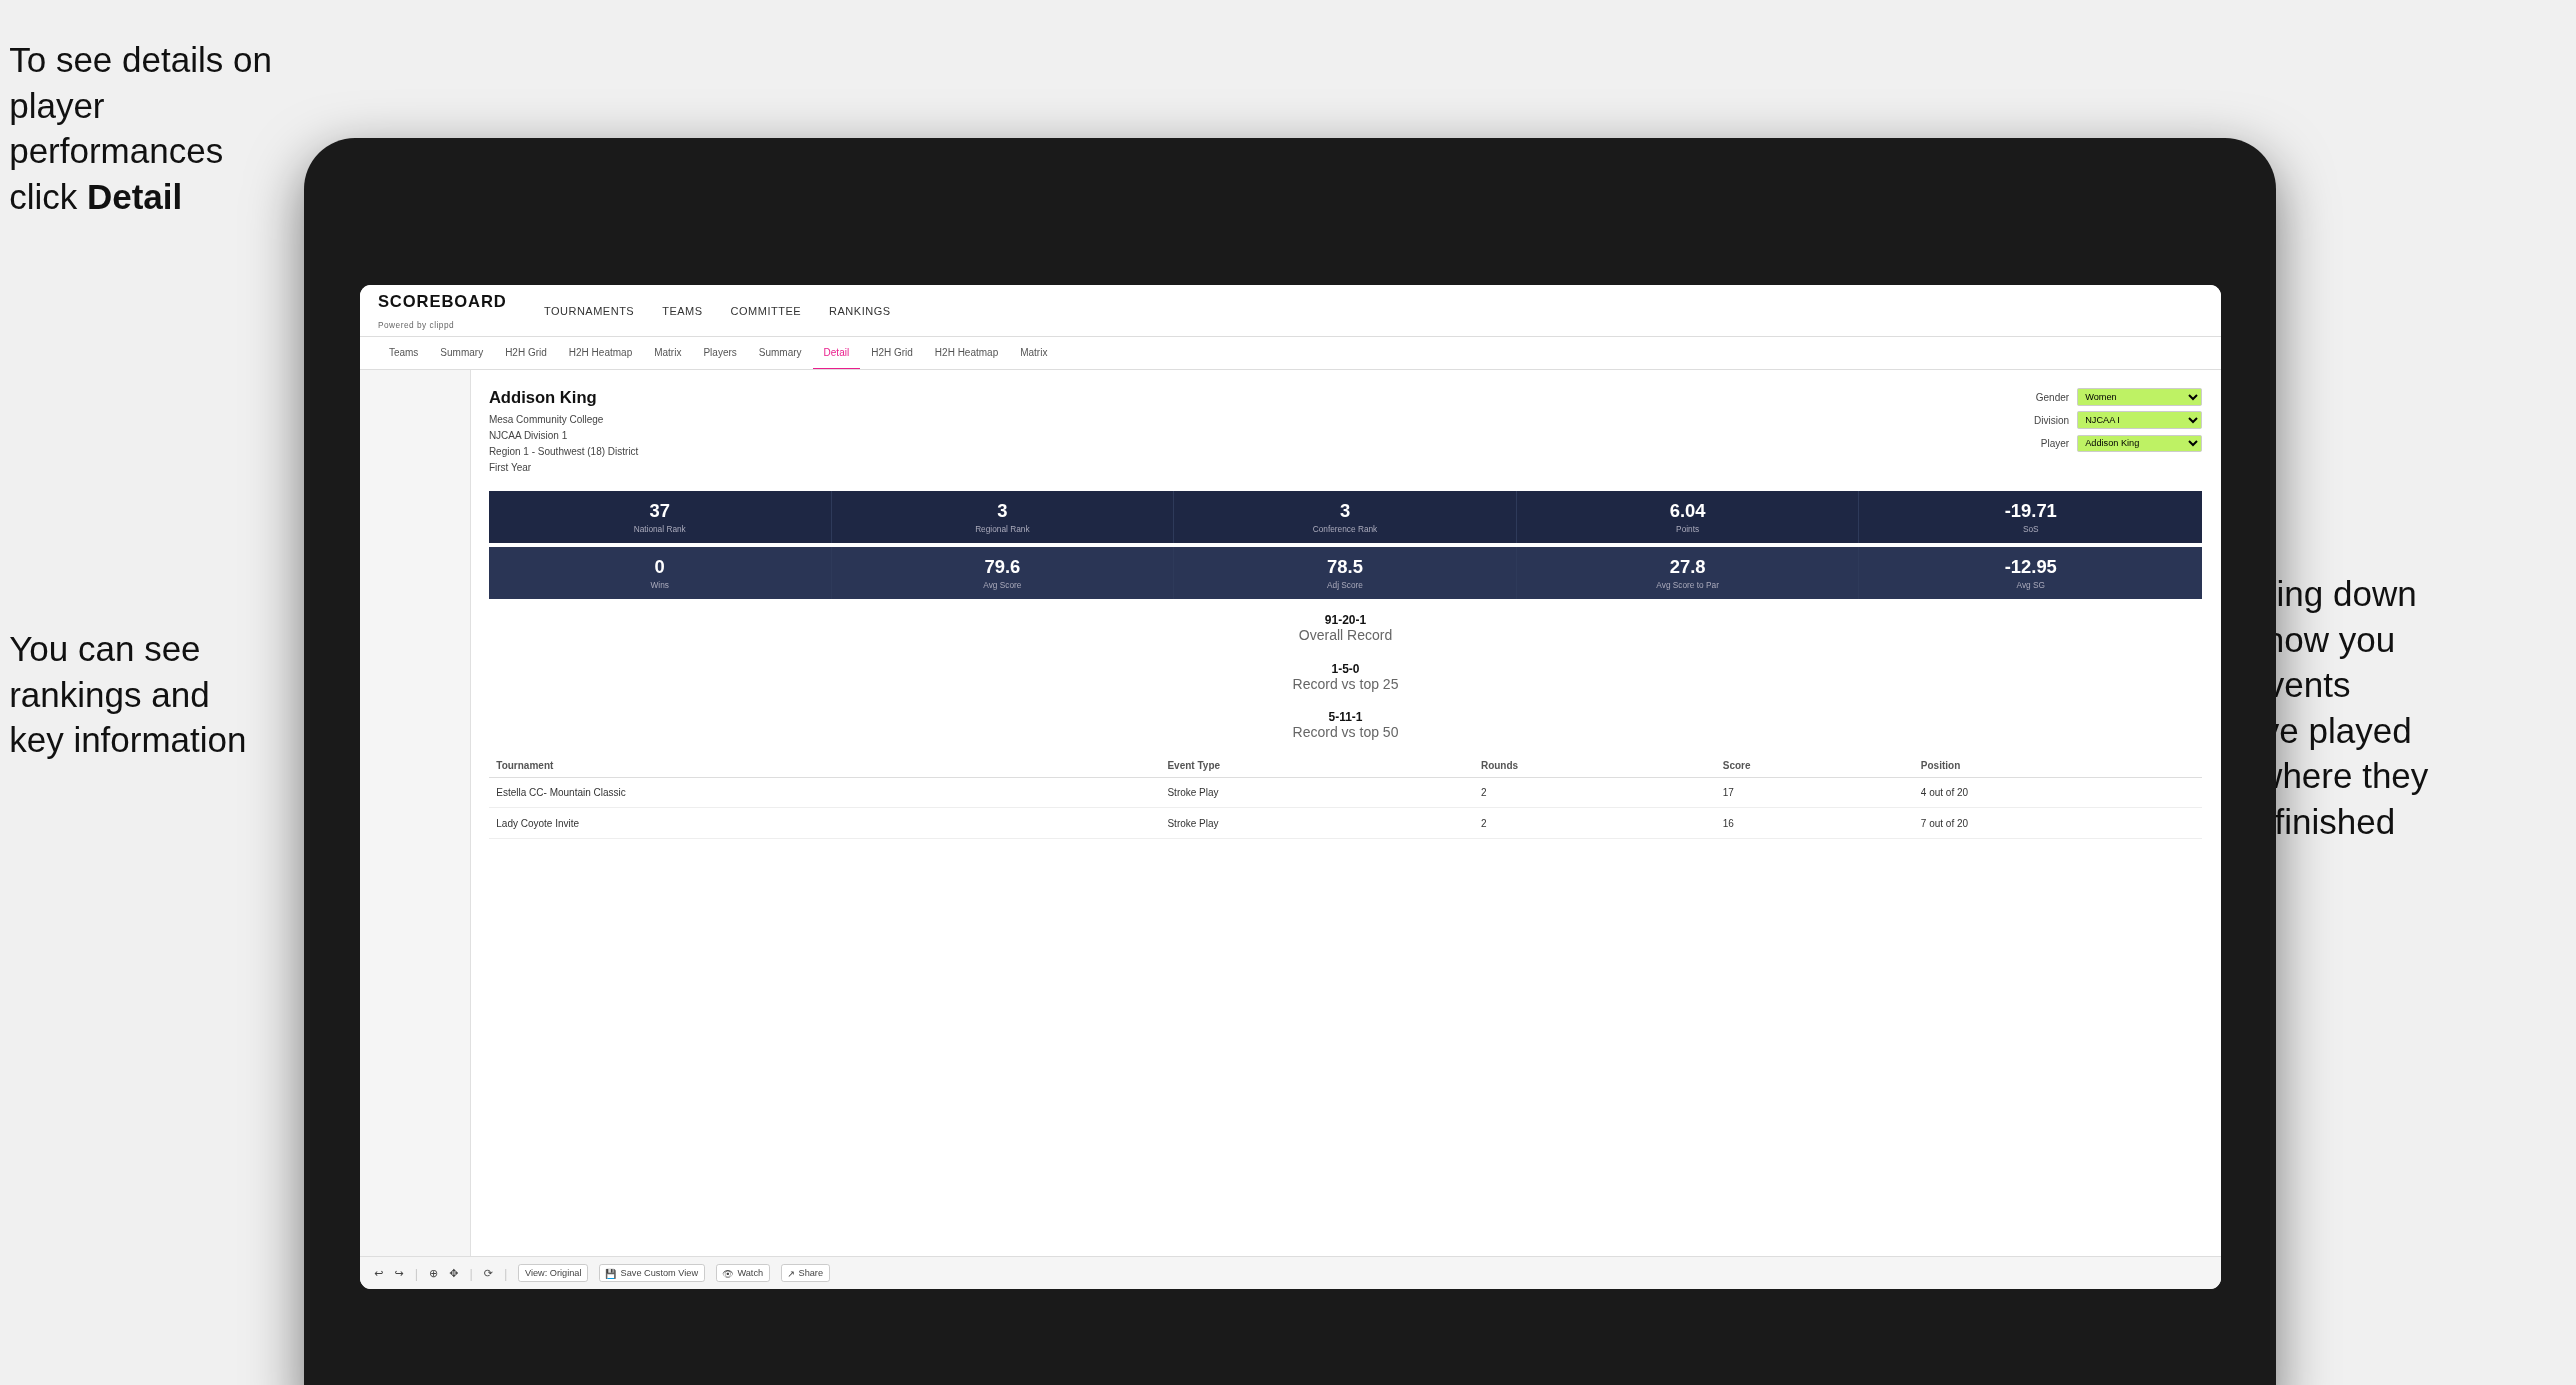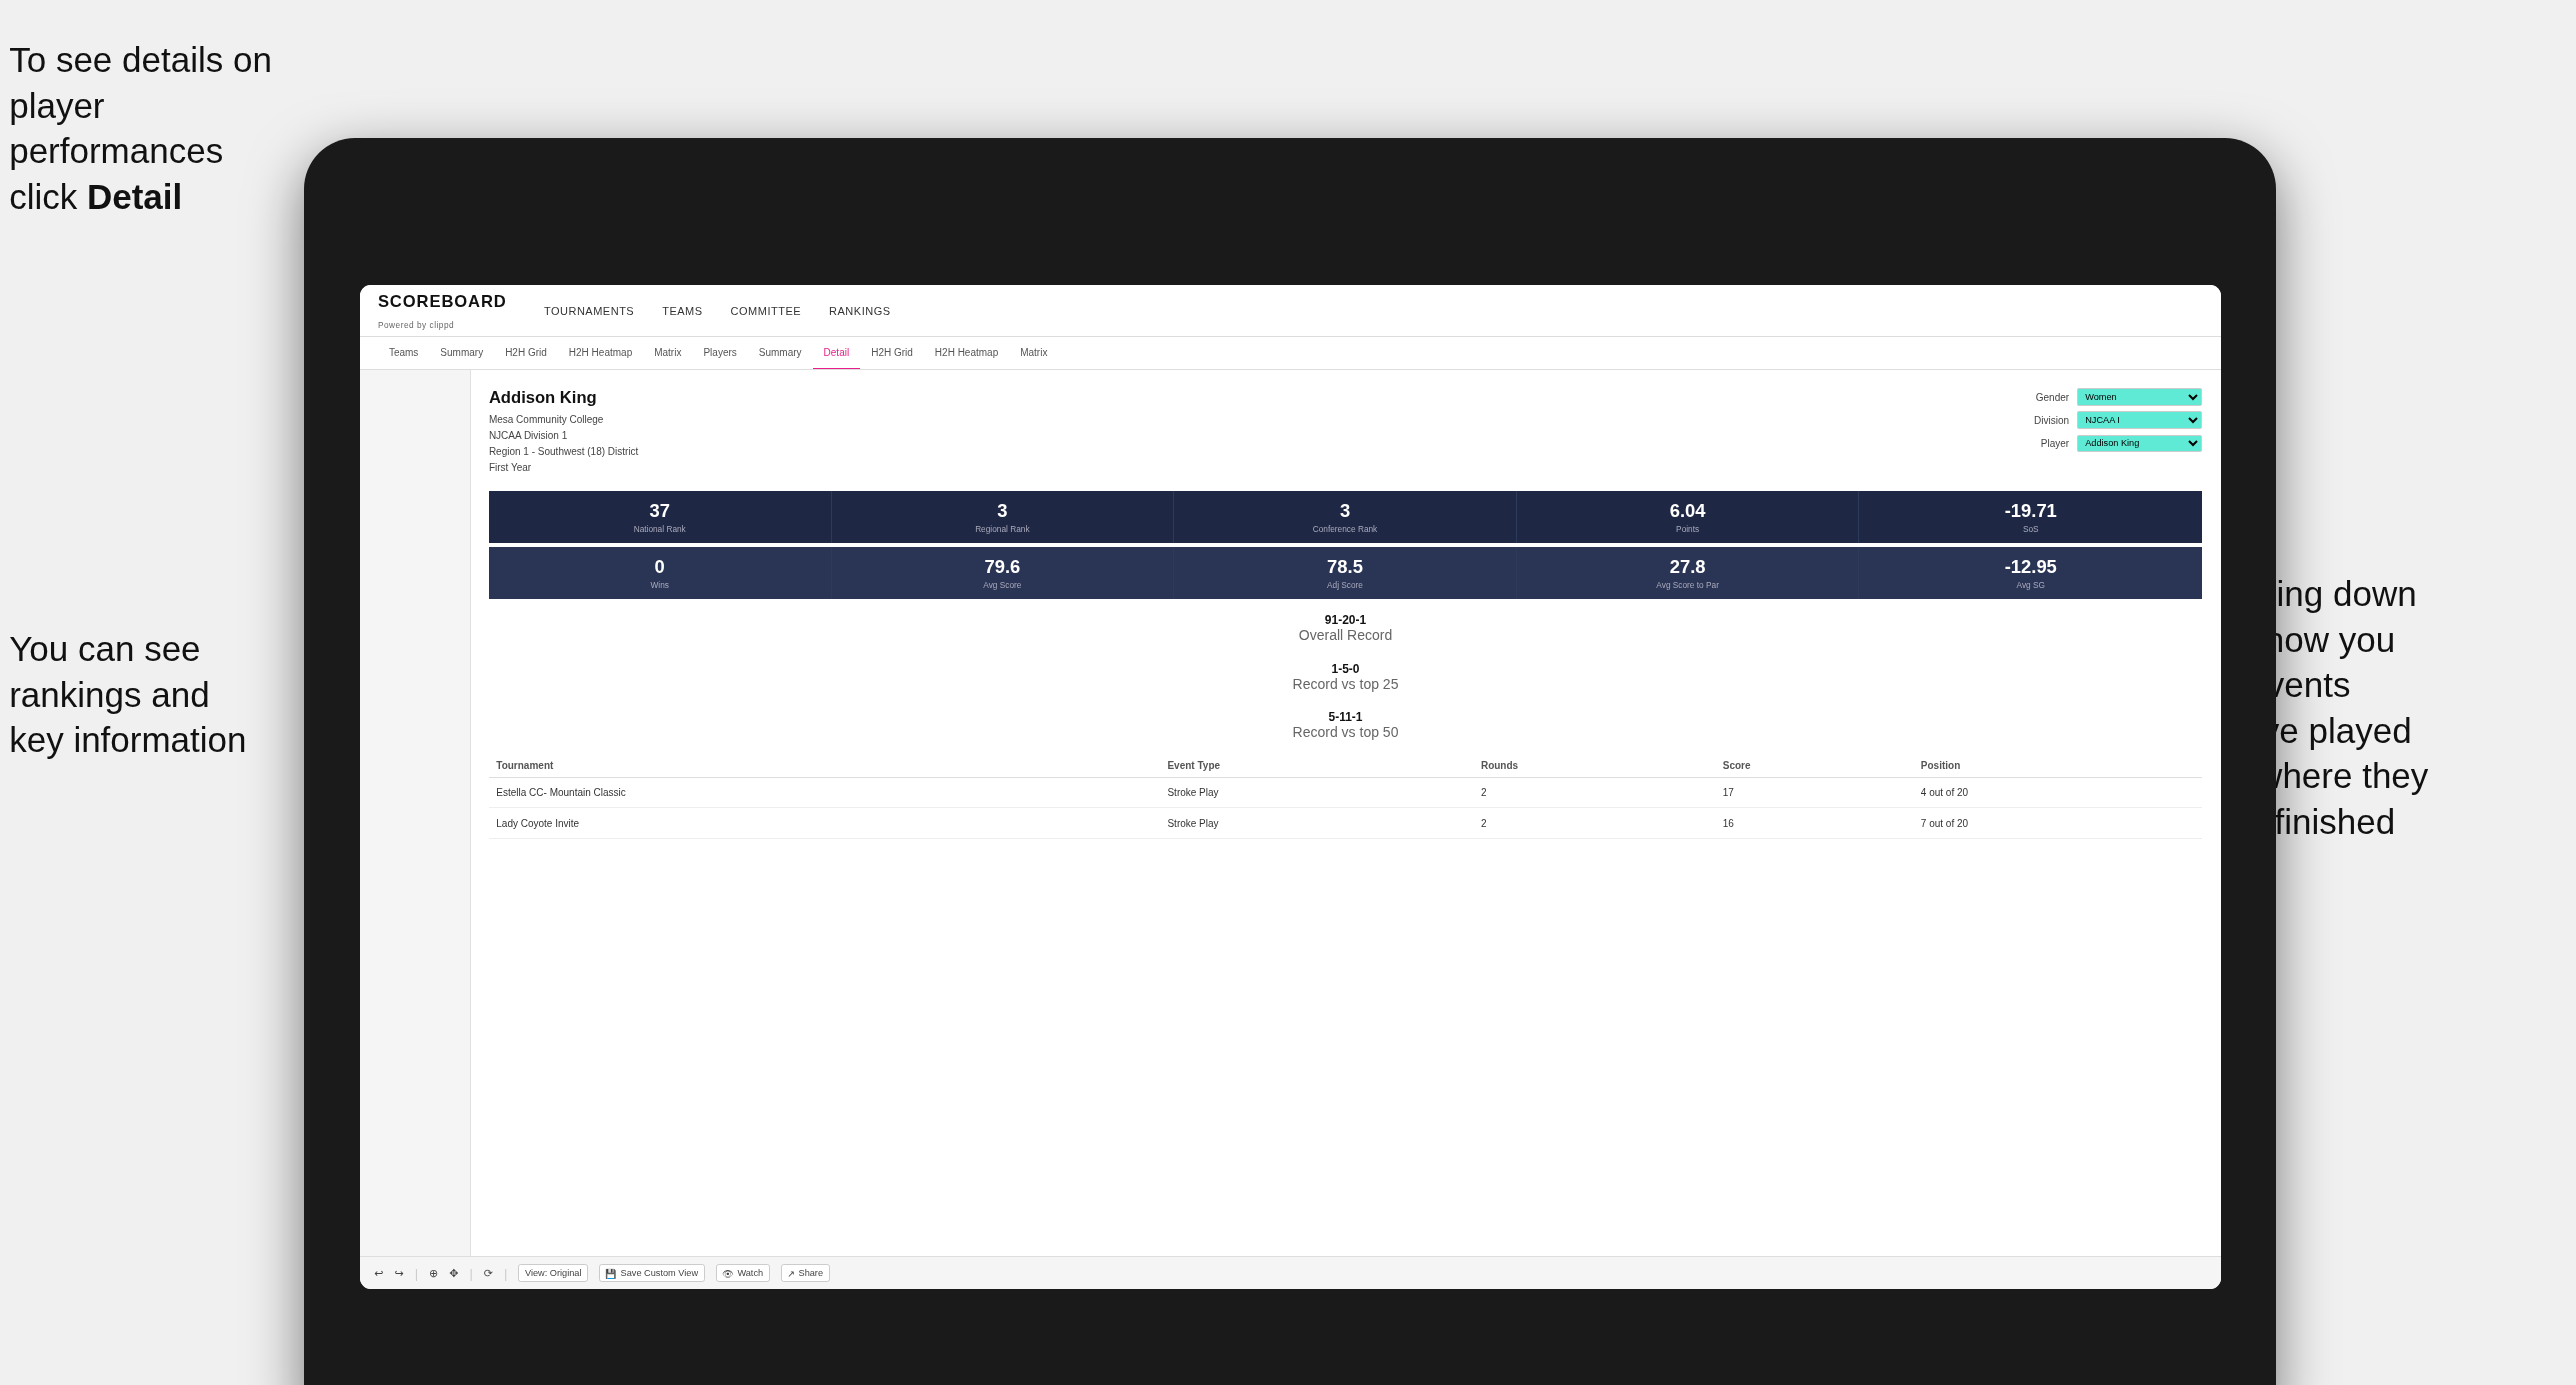--- a/index.html
+++ b/index.html
@@ -186,21 +186,21 @@
     .control-row label {
       width: 51px;
       text-align: right;
     }
     .control-row select {
       flex: 1;
       font-size: 9.2px;
       padding: 1.8px 3.7px;
       border: 0.9px solid #ccc;
       border-radius: 1.8px;
-      background: #5eead4;
+      background: #bef264;
     }
 
     
     .stats-grid {
       display: grid;
       grid-template-columns: repeat(5, 1fr);
       background: #1e2744;
       margin-bottom: 3.7px;
     }
 

